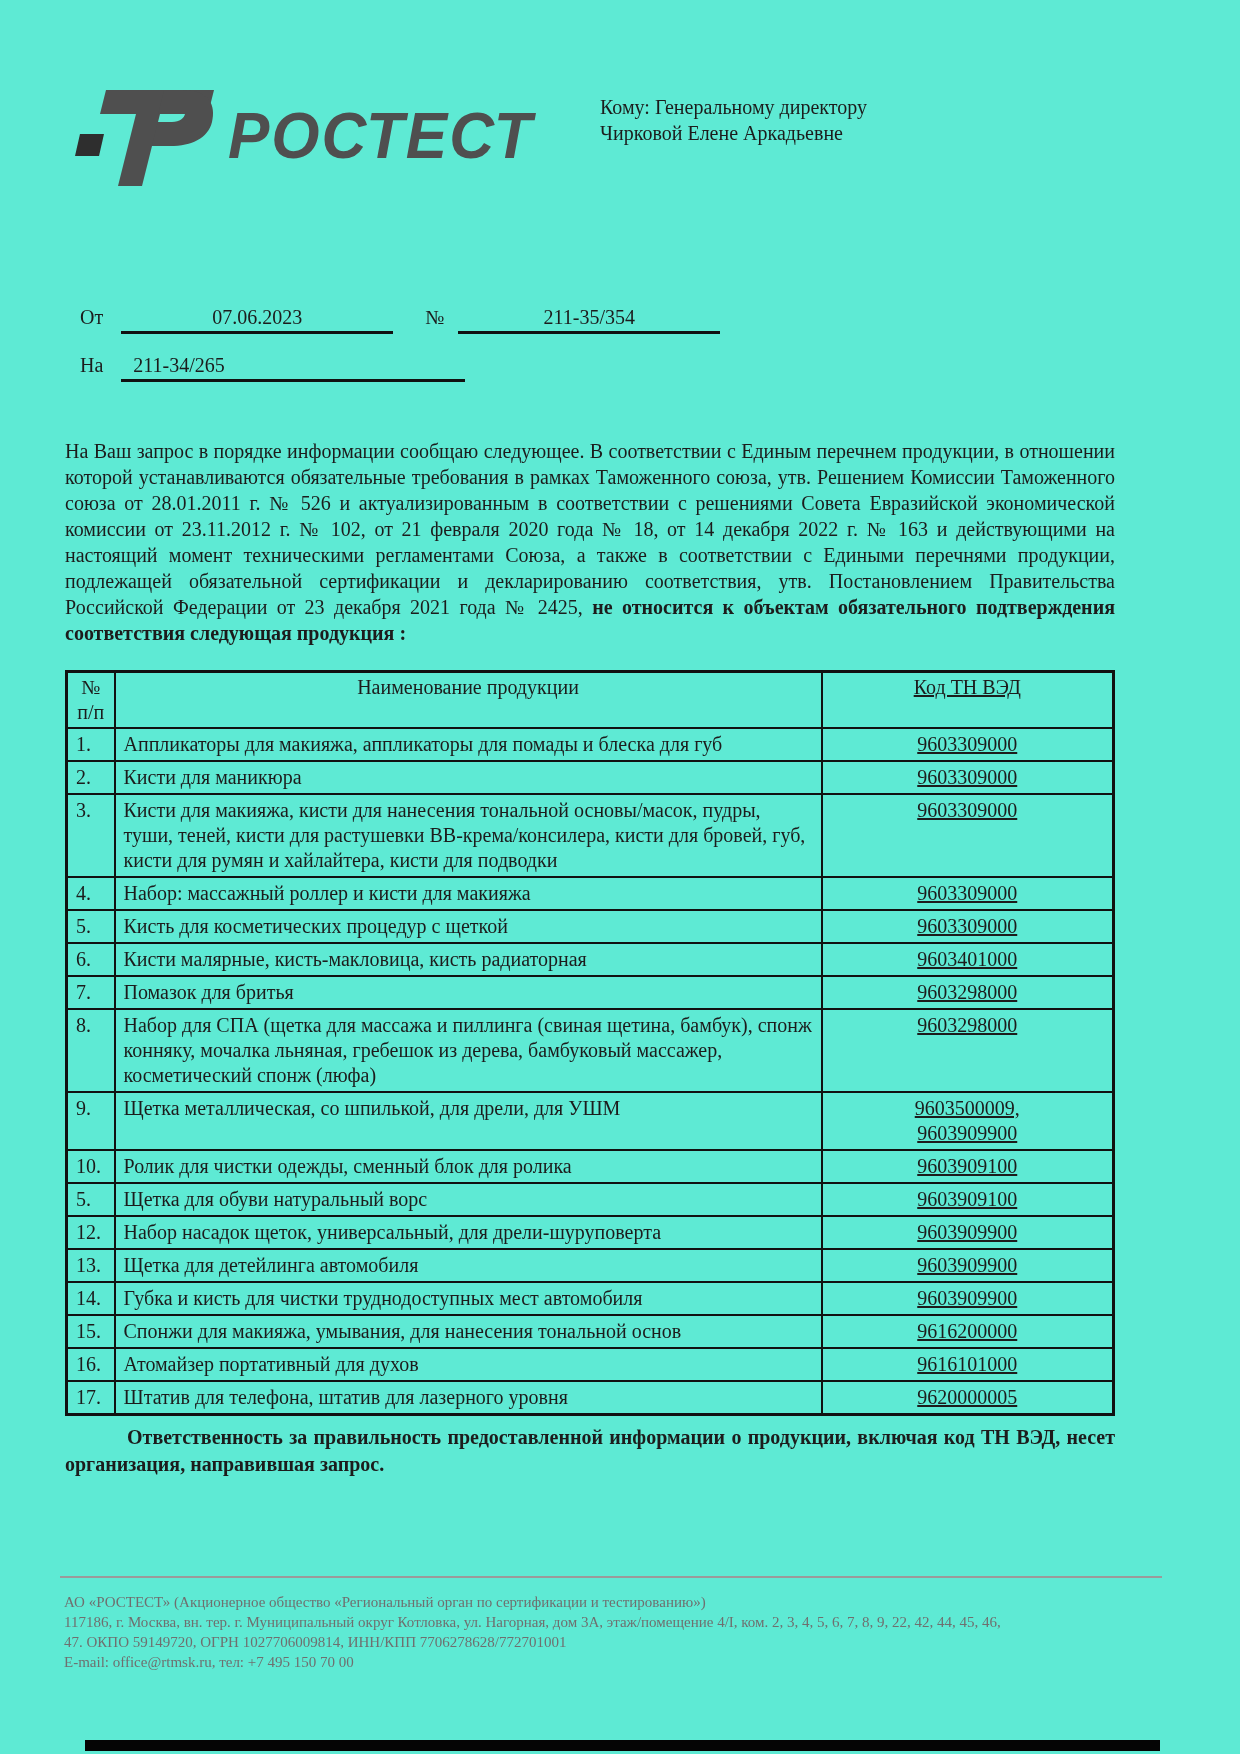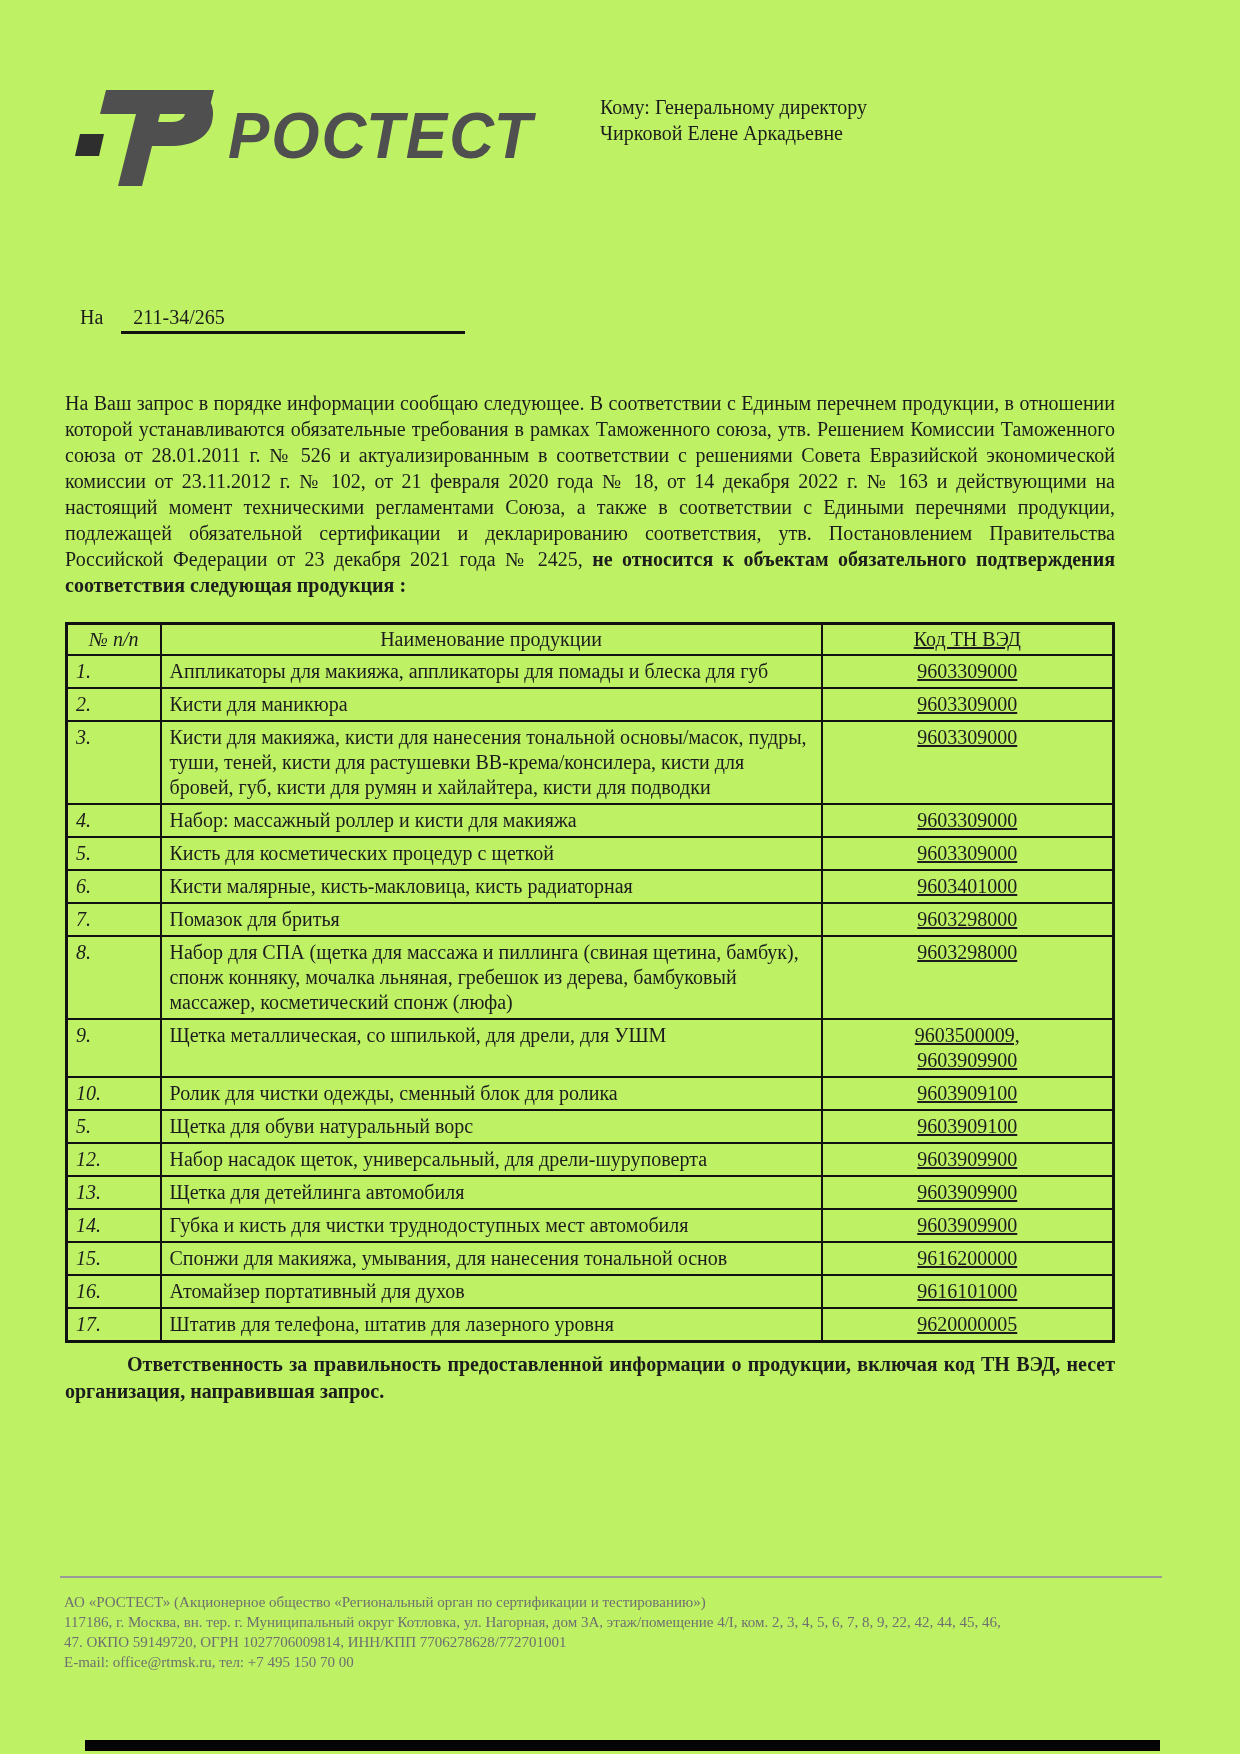--- a/index.html
+++ b/index.html
@@ -2,21 +2,21 @@
 <html><head>
 <meta charset="utf-8">
 <style>
   * { margin: 0; padding: 0; box-sizing: border-box; }
   html, body { background: #e8e8e8; }
   .page {
     position: relative;
     width: 1240px;
     height: 1754px;
     margin: 0 auto;
-    background: #bef264;
+    background: #5eead4;
     font-family: "Liberation Serif", serif;
     color: #1c1c1c;
     overflow: hidden;
   }
   
   .logo {
     position: absolute;
     left: 72px; top: 76px;
     display: flex;
     align-items: center;
@@ -82,21 +82,21 @@
     line-height: 25px;
   }
   table.products th, table.products td {
     border: 2px solid #111;
     padding: 3px 8px;
     vertical-align: top;
     text-align: left;
     font-weight: normal;
   }
   table.products th { text-align: center; padding: 2px 4px; }
-  .col-num  { width: 94px; font-style: italic; }
+  .col-num  { width: 48px; }
   .col-code { width: 292px; text-align: center !important; white-space: pre-line; text-decoration: underline; }
   
   .closing {
     margin-top: 8px;
     font-weight: bold;
     font-size: 20px;
     line-height: 27px;
     text-indent: 62px;
     text-align: justify;
   }
@@ -141,20 +141,26 @@
     <span class="logo-text">РОСТЕСТ</span>
   </div>
 
   <div class="recipient">
     <p class="pre">Кому: Генеральному директору
 Чирковой Елене Аркадьевне</p>
   </div>
 
   <div class="content">
 
+    <div class="ref-row">
+      <span class="ref-label">От</span>
+      <span class="u u-date">07.06.2023</span>
+      <span class="num-label">№</span>
+      <span class="u u-num">211-35/354</span>
+    </div>
     <div class="ref-row">
       <span class="ref-label">На</span>
       <span class="u u-reply">211-34/265</span>
     </div>
 
     <p class="body-par"><span>На Ваш запрос в порядке информации сообщаю следующее. В соответствии с Единым перечнем продукции, в отношении которой устанавливаются обязательные требования в рамках Таможенного союза, утв. Решением Комиссии Таможенного союза от 28.01.2011 г. № 526 и актуализированным в соответствии с решениями Совета Евразийской экономической комиссии от 23.11.2012 г. № 102, от 21 февраля 2020 года № 18, от 14 декабря 2022 г. № 163 и действующими на настоящий момент техническими регламентами Союза, а также в соответствии с Едиными перечнями продукции, подлежащей обязательной сертификации и декларированию соответствия, утв. Постановлением Правительства Российской Федерации от 23 декабря 2021 года № 2425, </span><strong>не относится к объектам обязательного подтверждения соответствия следующая продукция :</strong></p>
 
     <table class="products">
       <thead>
         <tr>

